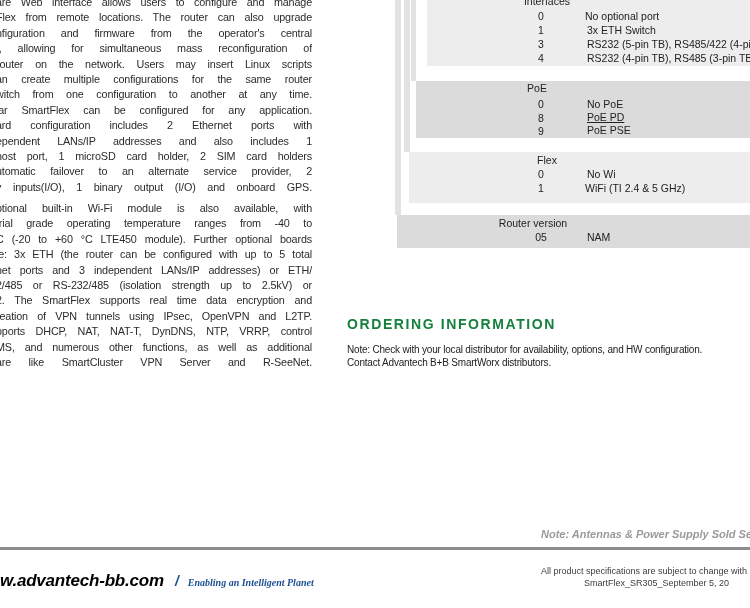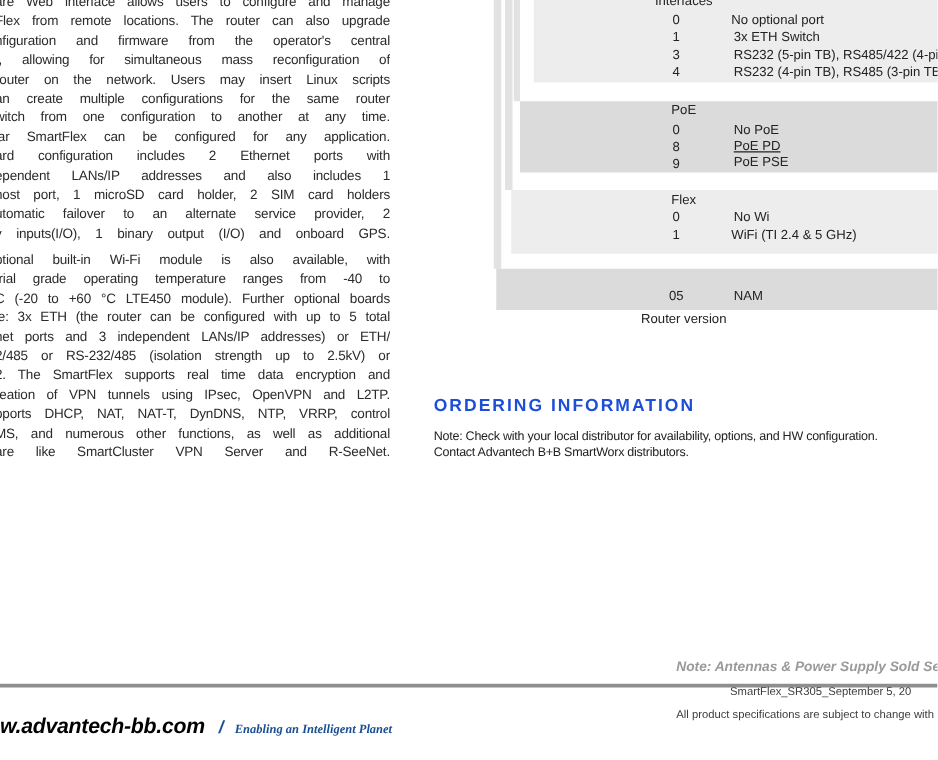--- a/index.html
+++ b/index.html
@@ -24,21 +24,21 @@
   
   .sec-box{position:absolute;font-size:10.5px;color:#222222;}
   .sec-box span{position:absolute;height:14px;line-height:14px;white-space:nowrap;}
   .sec-header{text-align:center;font-size:10.5px;color:#222222;}
   .opt-code{text-align:center;}
   .strip{position:absolute;top:0;}
   
   #ordering-heading{
     position:absolute;left:347px;top:316px;
     font-size:14px;font-weight:800;letter-spacing:1.6px;
-    color:#1d4ed8;white-space:nowrap;
+    color:#15803d;white-space:nowrap;
   }
   #ordering-note{
     position:absolute;left:347px;top:343px;width:410px;
     font-size:10px;letter-spacing:-0.2px;line-height:13.3px;color:#222222;
   }
   
   #antenna-note{
     position:absolute;left:541px;top:528px;
     font-size:11px;font-weight:bold;font-style:italic;
     color:#9a9a9a;white-space:nowrap;
@@ -56,21 +56,21 @@
   }
   #footer-slash{font-size:14px;font-weight:bold;font-style:italic;margin:0 9px 0 11px;}
   #footer-slogan{
     font-family:"Liberation Serif", serif;
     font-size:10px;font-weight:bold;font-style:italic;
   }
   .disc{
     position:absolute;font-size:9px;color:#3c3c3c;white-space:nowrap;
   }
   #disc1{left:541px;top:566px;}
-  #disc2{left:584px;top:548px;}
+  #disc2{left:584px;top:578px;}
 </style>
 </head>
 <body>
 
 <div id="left-col">
   <div class="para" id="para1">
       <div class="line">are Web interface allows users to configure and manage</div>
       <div class="line">Flex from remote locations. The router can also upgrade</div>
       <div class="line">nfiguration and firmware from the operator's central</div>
       <div class="line">r, allowing for simultaneous mass reconfiguration of</div>
@@ -108,37 +108,37 @@
       <span class="opt-code" style="left: 74px; top: 21px; width: 80px;">0</span>
       <span style="left: 158px; top: 21px;">No optional port</span>
       <span class="opt-code" style="left: 74px; top: 35px; width: 80px;">1</span>
       <span style="left: 160px; top: 35px; text-align: right;">3x ETH Switch</span>
       <span class="opt-code" style="left: 74px; top: 49px; width: 80px;">3</span>
       <span style="left: 160px; top: 49px;">RS232 (5-pin TB), RS485/422 (4-pin TB</span>
       <span class="opt-code" style="left: 74px; top: 63px; width: 80px;">4</span>
       <span style="left: 160px; top: 63px;">RS232 (4-pin TB), RS485 (3-pin TB), ET</span>
     </div>
     <div class="sec-box" style="left: 416px; top: 81px; height: 57px; width: 359px; background: rgb(219, 219, 219);">
-      <span class="sec-header" style="left: 86px; top: 0px; width: 90px;">PoE</span>
+      <span class="sec-header" style="left: 76px; top: 0px; width: 90px;">PoE</span>
       <span class="opt-code" style="left: 85px; top: 16px; width: 80px;">0</span>
       <span style="left: 171px; top: 16px;">No PoE</span>
       <span class="opt-code" style="left: 85px; top: 30px; width: 80px;">8</span>
       <span style="left: 171px; top: 42px;">PoE PSE</span>
       <span class="opt-code" style="left: 85px; top: 43px; width: 80px;">9</span>
       <span style="left: 171px; top: 29px; text-decoration: underline;">PoE PD</span>
     </div>
     <div class="sec-box" style="left: 409px; top: 152px; height: 51px; width: 366px; background: rgb(237, 237, 237);">
       <span class="sec-header" style="left: 93px; top: 1px; width: 90px;">Flex</span>
       <span class="opt-code" style="left: 92px; top: 15px; width: 80px;">0</span>
       <span style="left: 178px; top: 15px;">No Wi</span>
       <span class="opt-code" style="left: 92px; top: 29px; width: 80px;">1</span>
       <span style="left: 176px; top: 29px;">WiFi (TI 2.4 &amp; 5 GHz)</span>
     </div>
     <div class="sec-box" style="left: 397px; top: 215px; height: 33px; width: 378px; background: rgb(219, 219, 219);">
-      <span class="sec-header" style="left: 105px; top: 1px; width: 90px; margin-top: 32px;">Router version</span>
+      <span class="sec-header" style="left: 91px; top: 1px; width: 90px;">Router version</span>
       <span class="opt-code" style="left: 104px; top: 15px; width: 80px;">05</span>
       <span style="left: 190px; top: 15px;">NAM</span>
     </div>
   </div>
 
 <div id="ordering-heading">ORDERING INFORMATION</div>
 <div id="ordering-note">
   <div>Note: Check with your local distributor for availability, options, and HW configuration.</div>
   <div>Contact Advantech B+B SmartWorx distributors.</div>
 </div>

